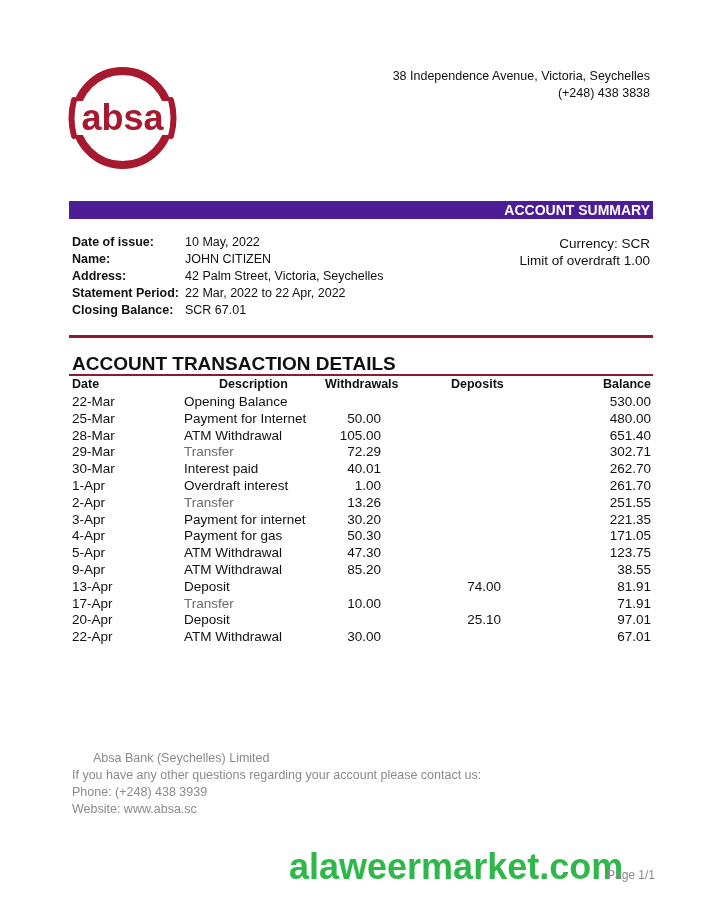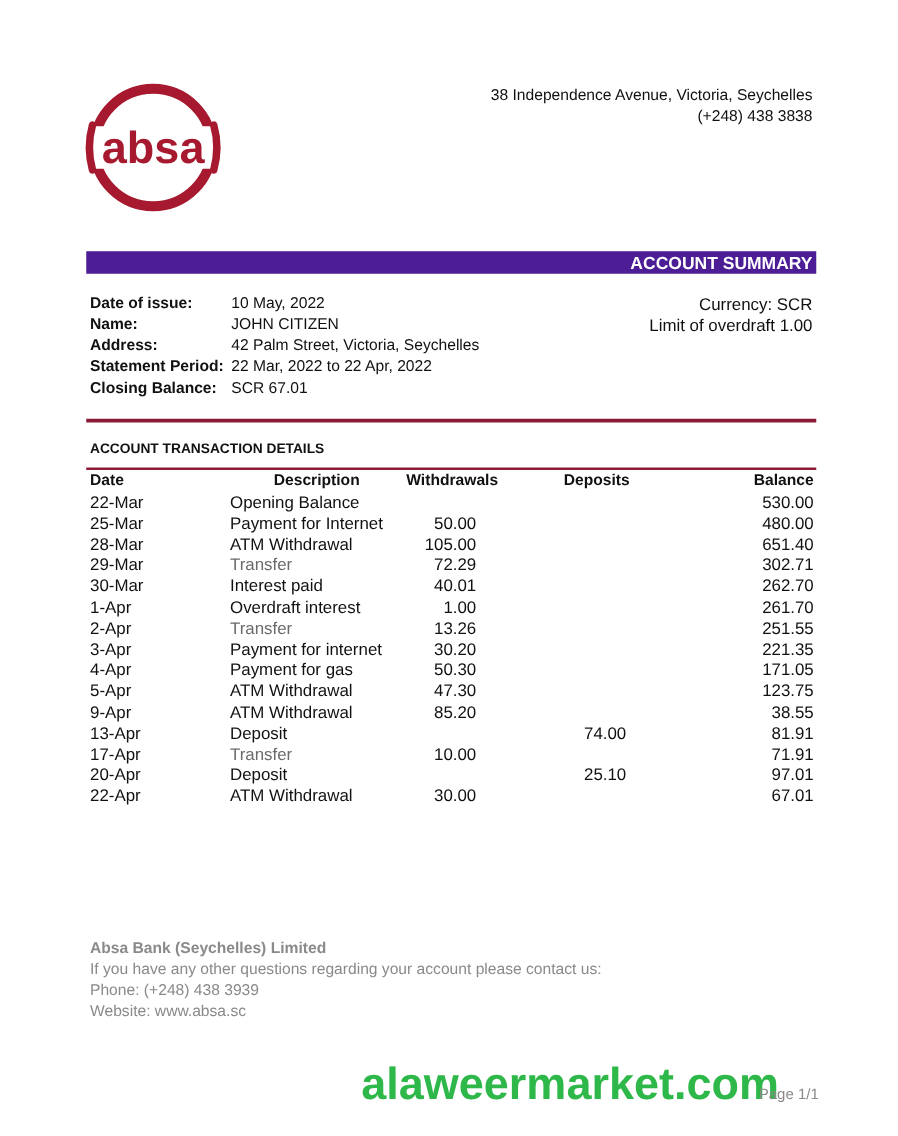--- a/index.html
+++ b/index.html
@@ -8,37 +8,37 @@
   .abs { position: absolute; }
   .logo { left: 66px; top: 66px; width: 113px; height: 104px; }
   .bank-address { right: 68px; top: 68px; text-align: right; font-size: 12.5px; line-height: 17px; color: #111; }
   .summary-bar { left: 69px; top: 201px; width: 584px; height: 18px; background: #4c1d95; }
   .summary-bar span { position: absolute; right: 3px; top: 1px; color: #fff; font-weight: bold; font-size: 14px; }
   .info { left: 72px; top: 235px; font-size: 12.5px; }
   .info .row { height: 17px; display: flex; }
   .info .lbl { width: 113px; font-weight: bold; }
   .right-info { right: 68px; top: 235px; text-align: right; font-size: 13.5px; line-height: 17px; }
   .rule { left: 69px; width: 584px; height: 3px; background: #8b1a35; }
-  .section-title { left: 72px; top: 353px; font-size: 11px; font-weight: bold; }
+  .section-title { left: 72px; top: 353px; font-size: 19px; font-weight: bold; }
   .rule2 { left: 69px; top: 374px; width: 584px; height: 2px; background: #8b1a35; }
   .thead { left: 72px; top: 377px; width: 579px; height: 16px; font-size: 12.5px; font-weight: bold; }
   .thead span, .trow span { position: absolute; }
   .c-date { left: 0; }
   .c-desc { left: 112px; }
   .c-wd { right: 270px; text-align: right; }
   .c-dep { right: 150px; text-align: right; }
   .c-bal { right: 0; text-align: right; }
   .thead .c-desc { left: 147px; }
   .thead .c-wd { left: 253px; right: auto; }
   .thead .c-dep { left: 379px; right: auto; }
   .tbody { left: 72px; top: 394px; width: 579px; font-size: 13.5px; }
   .trow { position: relative; height: 16.8px; }
   .trow.muted .c-desc { color: #6b6b6b; }
   .footer { left: 72px; top: 750px; font-size: 12.5px; line-height: 17px; color: #8a8a8a; }
-  .footer .bold { font-weight: bold; }
+  .footer .bold { font-weight: normal; margin-left: 21px; }
   .page-num { left: 607px; top: 868px; font-size: 12px; color: #8a8a8a; z-index: 2; }
   .watermark { left: 289px; top: 846px; font-size: 36px; font-weight: bold; color: #2fb84a; letter-spacing: 0px; z-index: 1; }
 </style>
 </head>
 <body>
 
 <div class="abs logo">
   <svg width="113" height="104" viewBox="0 0 113 104">
     <circle cx="56.5" cy="52" r="47" fill="none" stroke="#a6192e" stroke-width="8"></circle>
     <rect x="0" y="35" width="113" height="34" fill="#fff"></rect>

